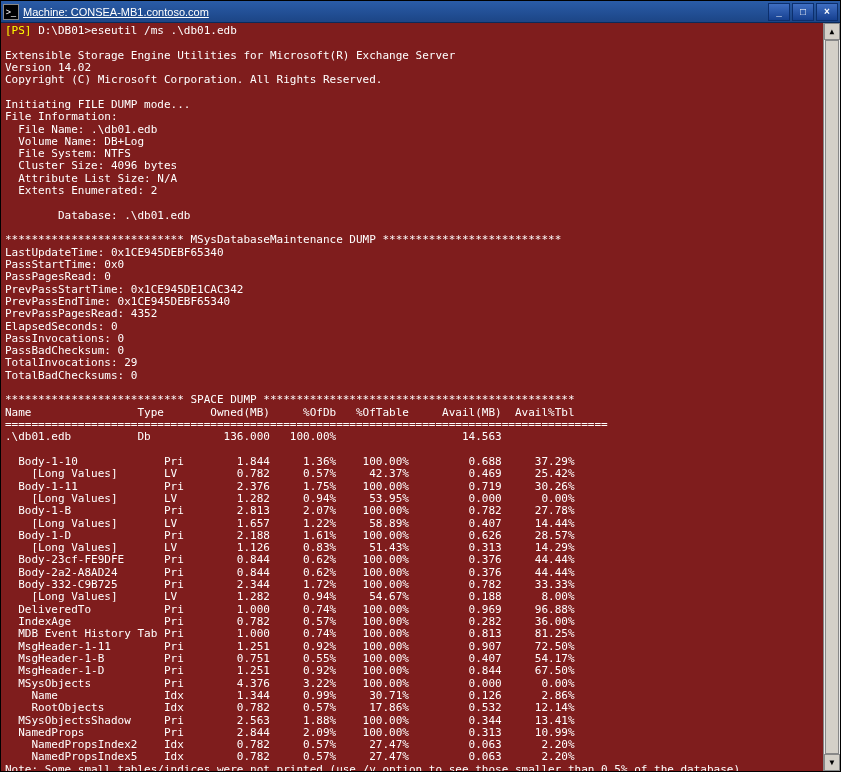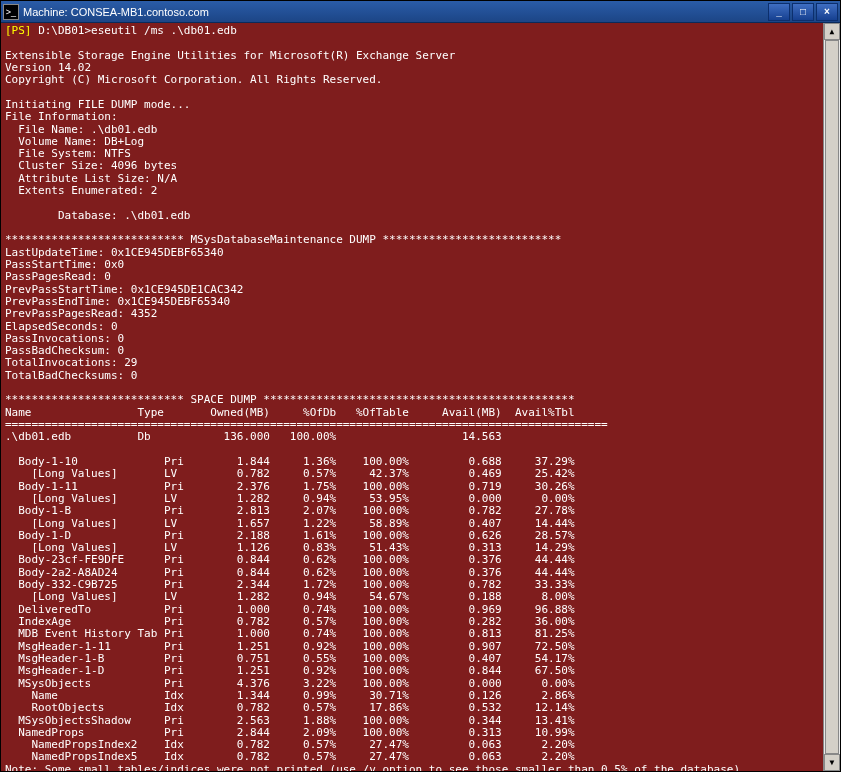--- a/index.html
+++ b/index.html
@@ -24,21 +24,21 @@
     border-bottom: 1px solid #0a2a5a;
   }
   .titlebar .icon {
     width: 16px; height: 16px;
     background: #000;
     border: 1px solid #888;
     margin-right: 4px;
     display: inline-flex; align-items: center; justify-content: center;
     font-size: 9px;
   }
-  .titlebar .title { flex: 0 0 auto; }
+  .titlebar .title { flex: 0 0 auto; text-decoration: underline; }
   .titlebar .spacer { flex: 1; }
   .winbtns { display: flex; gap: 2px; }
   .winbtn {
     width: 22px; height: 18px;
     background: linear-gradient(to bottom,#3f6ec2,#164090);
     border: 1px solid #0c2f6d;
     display: flex; align-items: center; justify-content: center;
     color: #fff;
     font-family: Tahoma, sans-serif;
     font-weight: bold;

